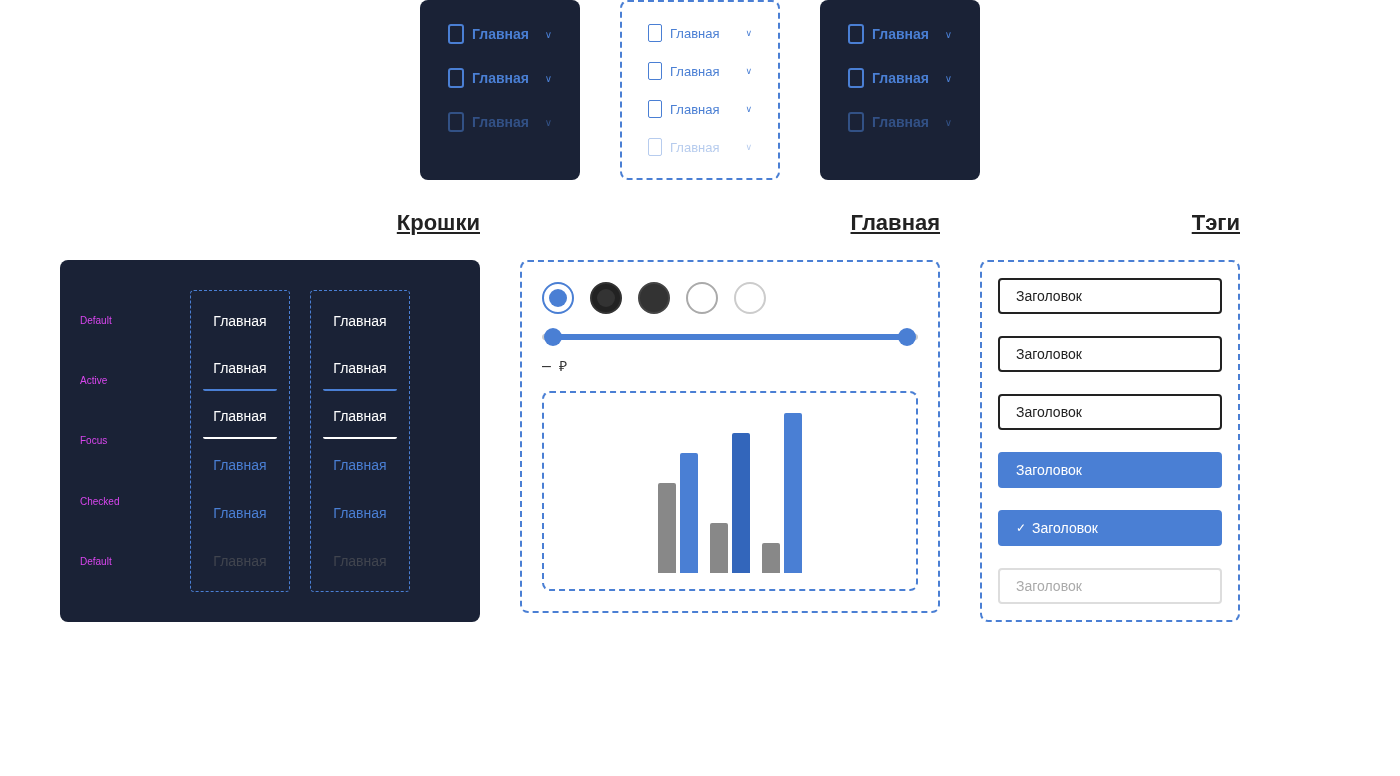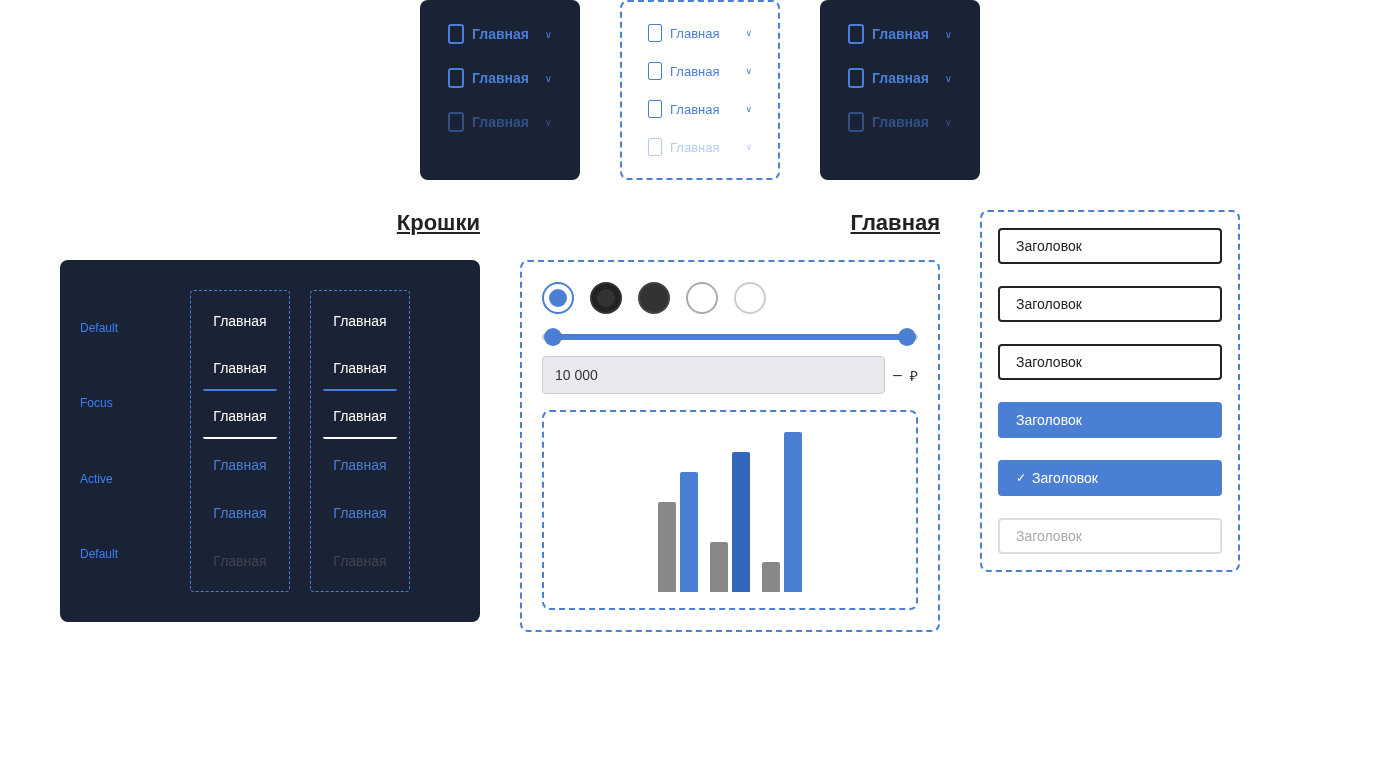--- a/index.html
+++ b/index.html
@@ -155,22 +155,22 @@
 
     .state-labels {
       display: flex;
       flex-direction: column;
       justify-content: space-around;
       gap: 0;
       min-width: 90px;
     }
 
     .state-label {
-      color: #3b82f6;
-      font-size: 12px;
+      color: #d946ef;
+      font-size: 10px;
       font-weight: 500;
       height: 52px;
       display: flex;
       align-items: center;
     }
 
     
     .breadcrumb-col {
       border: 1.5px dashed #4a7fd4;
       border-radius: 4px;
@@ -486,22 +486,23 @@
   </div>
 
   <div class="lower-section">
 
     <div class="breadcrumbs-section">
       <h2 class="section-title">Крошки</h2>
       <div class="breadcrumbs-panel">
 
         <div class="state-labels">
           <div class="state-label">Default</div>
+          <div class="state-label">Active</div>
           <div class="state-label">Focus</div>
-          <div class="state-label">Active</div>
+          <div class="state-label">Checked</div>
           <div class="state-label">Default</div>
         </div>
 
         <div class="breadcrumb-col">
           <div class="breadcrumb-item default">Главная</div>
           <div class="breadcrumb-item hover">Главная</div>
           <div class="breadcrumb-item focus">Главная</div>
           <div class="breadcrumb-item active">Главная</div>
           <div class="breadcrumb-item checked">Главная</div>
           <div class="breadcrumb-item disabled">Главная</div>
@@ -532,21 +533,20 @@
 
         <div class="slider-container">
           <div class="slider-track">
             <div class="slider-fill"></div>
             <div class="slider-thumb left"></div>
             <div class="slider-thumb right"></div>
           </div>
         </div>
 
         <div class="range-inputs">
-          <div class="range-input">10 000</div>
           <span class="range-separator">–</span>
           <span class="range-currency">₽</span>
         </div>
 
         <div class="chart-container">
           <div class="chart-bar-group">
             <div class="chart-bar gray" style="height:90px"></div>
             <div class="chart-bar blue" style="height:120px"></div>
           </div>
           <div class="chart-bar-group">
@@ -555,20 +555,21 @@
           </div>
           <div class="chart-bar-group">
             <div class="chart-bar gray" style="height:30px"></div>
             <div class="chart-bar blue" style="height:160px"></div>
           </div>
         </div>
       </div>
     </div>
 
     <div class="tags-section">
+      <h2 class="section-title">Тэги</h2>
       <div class="tags-panel">
         <div class="tag">
           <span>Заголовок</span>
         </div>
         <div class="tag">
           <span>Заголовок</span>
         </div>
         <div class="tag">
           <span>Заголовок</span>
         </div>

